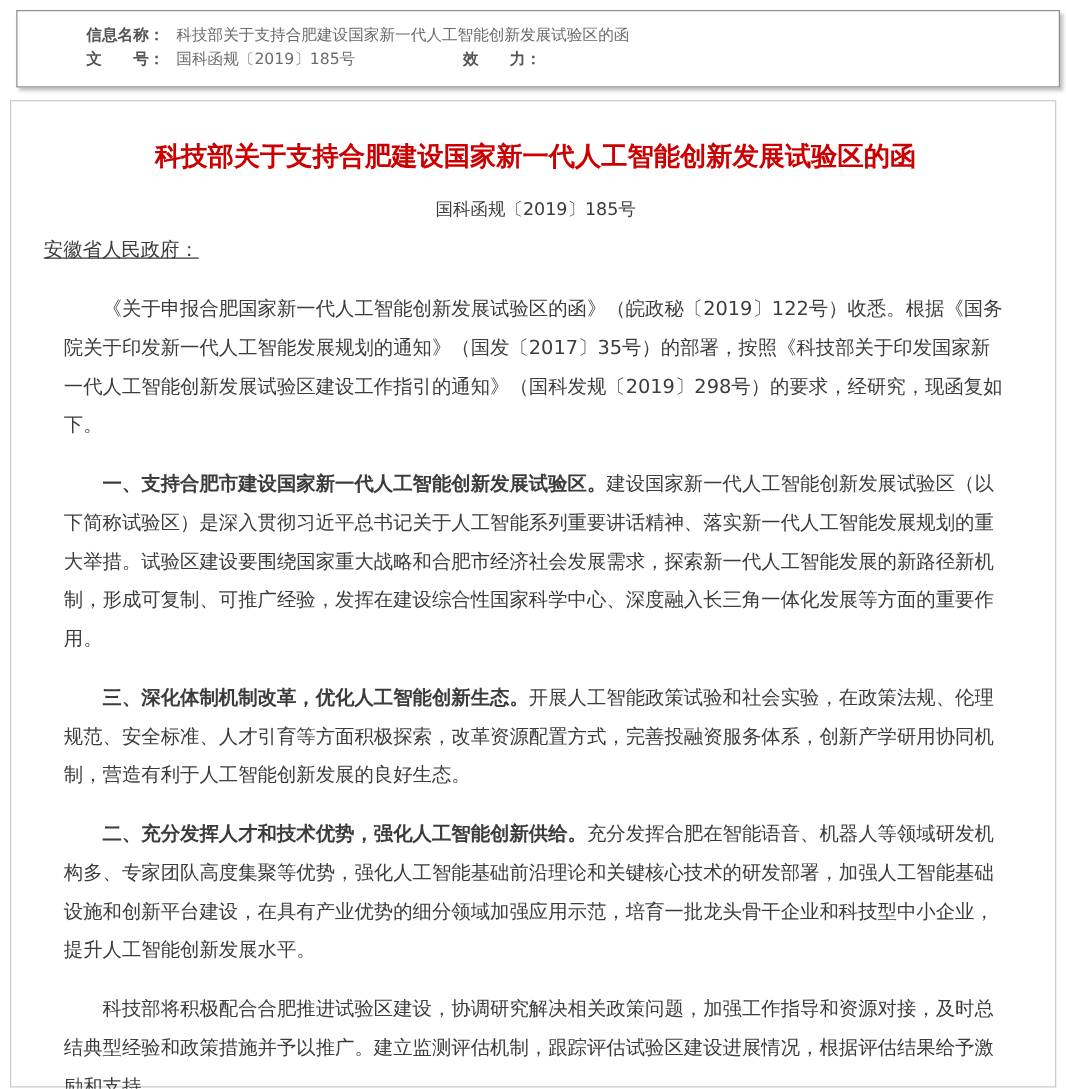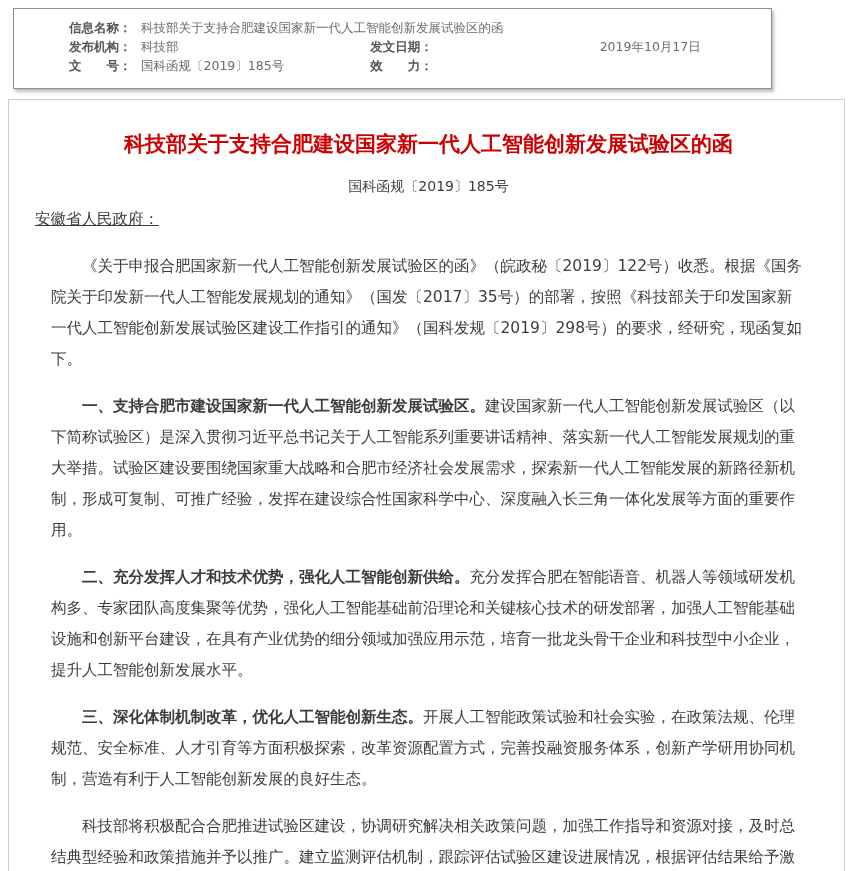--- a/index.html
+++ b/index.html
@@ -9,21 +9,21 @@
     width: 853px;
     height: 871px;
     overflow: hidden;
     font-family: "DejaVu Sans", "Liberation Sans", sans-serif;
   }
 
   
   .info-panel {
     box-sizing: border-box;
     margin: 8px 3px 0 13px;
-    width: 759px;
+    width: 835px;
     border: 1px solid #8f8f8f;
     box-shadow: 2px 3px 3px rgba(110,110,110,0.45);
     background: #ffffff;
     padding: 10px 10px 12px 0;
   }
   table.info-table {
     border-collapse: collapse;
     margin-left: 55px;
     font-size: 12.5px;
     table-layout: fixed;
@@ -94,45 +94,39 @@
 <body>
 
 <div class="info-panel">
   <table class="info-table">
     <tbody>
         <tr>
       <td class="lbl c1">信息名称：</td>
       <td class="val" colspan="3">科技部关于支持合肥建设国家新一代人工智能创新发展试验区的函</td>
     </tr>
     <tr>
-      <td class="lbl c1">发布机构：</td>
-      <td class="val c2">科技部</td>
-      <td class="lbl c3">发文日期：</td>
-      <td class="val">2019年10月17日</td>
-    </tr>
-    <tr>
       <td class="lbl c1">文　　号：</td>
       <td class="val c2">国科函规〔2019〕185号</td>
       <td class="lbl c3">效　　力：</td>
       <td class="val"></td>
     </tr>
   </tbody>
     </table>
 </div>
 
 <div class="doc-panel">
   <h1 class="doc-title">科技部关于支持合肥建设国家新一代人工智能创新发展试验区的函</h1>
   <div class="doc-number">国科函规〔2019〕185号</div>
   <div class="doc-body">
     <p class="salutation">安徽省人民政府：</p>
     <div>
         <p class="para">《关于申报合肥国家新一代人工智能创新发展试验区的函》（皖政秘〔2019〕122号）收悉。根据《国务院关于印发新一代人工智能发展规划的通知》（国发〔2017〕35号）的部署，按照《科技部关于印发国家新一代人工智能创新发展试验区建设工作指引的通知》（国科发规〔2019〕298号）的要求，经研究，现函复如下。</p>
         <p class="para"><b>一、支持合肥市建设国家新一代人工智能创新发展试验区。</b>建设国家新一代人工智能创新发展试验区（以下简称试验区）是深入贯彻习近平总书记关于人工智能系列重要讲话精神、落实新一代人工智能发展规划的重大举措。试验区建设要围绕国家重大战略和合肥市经济社会发展需求，探索新一代人工智能发展的新路径新机制，形成可复制、可推广经验，发挥在建设综合性国家科学中心、深度融入长三角一体化发展等方面的重要作用。</p>
+        <p class="para"><b>三、深化体制机制改革，优化人工智能创新生态。</b>开展人工智能政策试验和社会实验，在政策法规、伦理规范、安全标准、人才引育等方面积极探索，改革资源配置方式，完善投融资服务体系，创新产学研用协同机制，营造有利于人工智能创新发展的良好生态。</p>
         <p class="para"><b>二、充分发挥人才和技术优势，强化人工智能创新供给。</b>充分发挥合肥在智能语音、机器人等领域研发机构多、专家团队高度集聚等优势，强化人工智能基础前沿理论和关键核心技术的研发部署，加强人工智能基础设施和创新平台建设，在具有产业优势的细分领域加强应用示范，培育一批龙头骨干企业和科技型中小企业，提升人工智能创新发展水平。</p>
-        <p class="para"><b>三、深化体制机制改革，优化人工智能创新生态。</b>开展人工智能政策试验和社会实验，在政策法规、伦理规范、安全标准、人才引育等方面积极探索，改革资源配置方式，完善投融资服务体系，创新产学研用协同机制，营造有利于人工智能创新发展的良好生态。</p>
         <p class="para">科技部将积极配合合肥推进试验区建设，协调研究解决相关政策问题，加强工作指导和资源对接，及时总结典型经验和政策措施并予以推广。建立监测评估机制，跟踪评估试验区建设进展情况，根据评估结果给予激励和支持。</p>
         <p class="para">专此函复。</p>
       </div>
     <div class="signature-block">
       
       
     </div>
   </div>
 </div>
 

